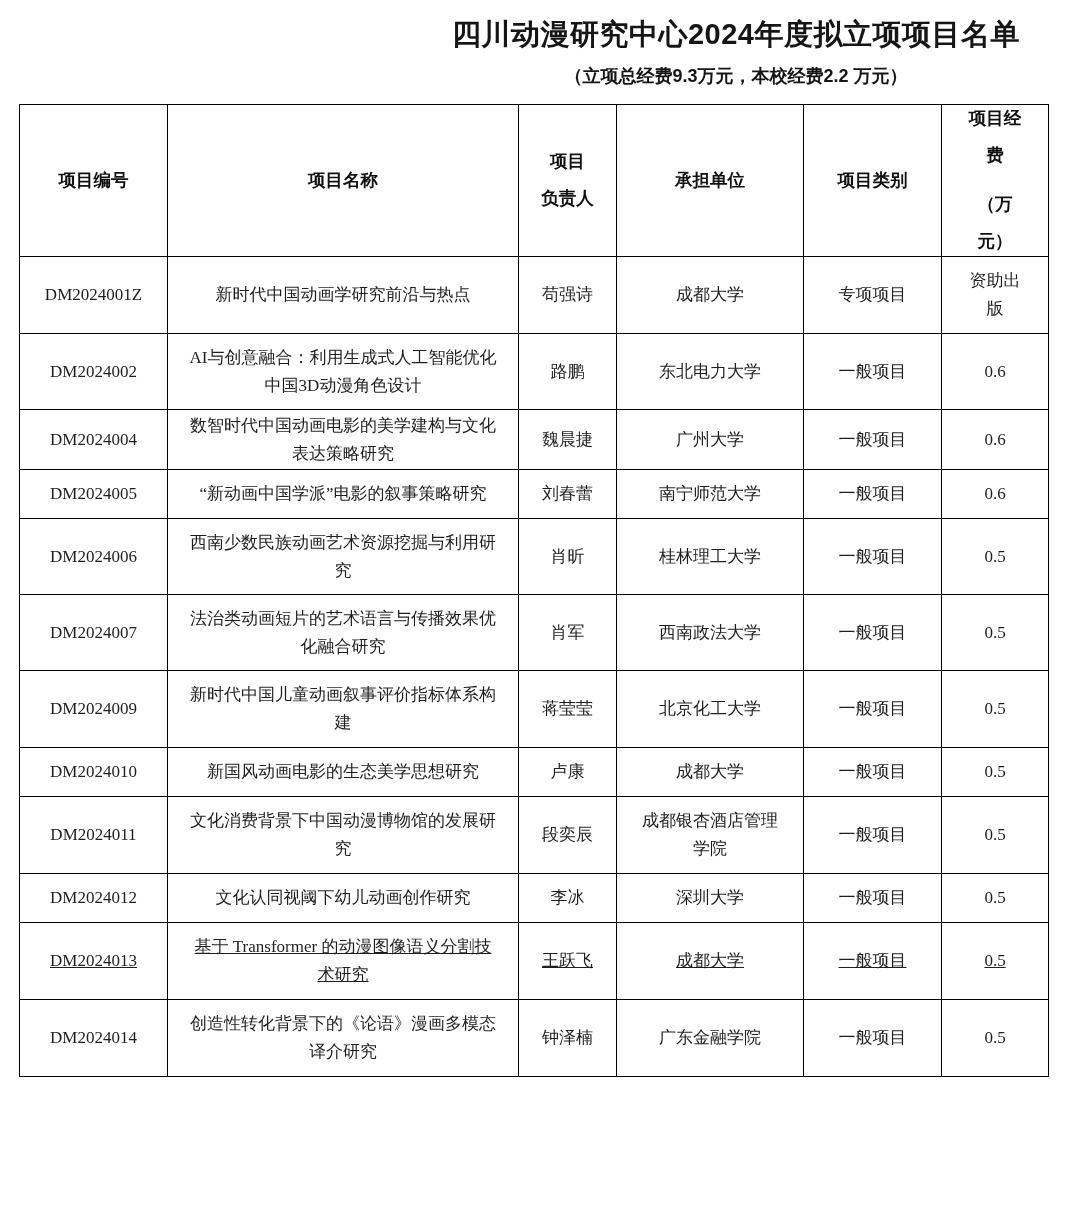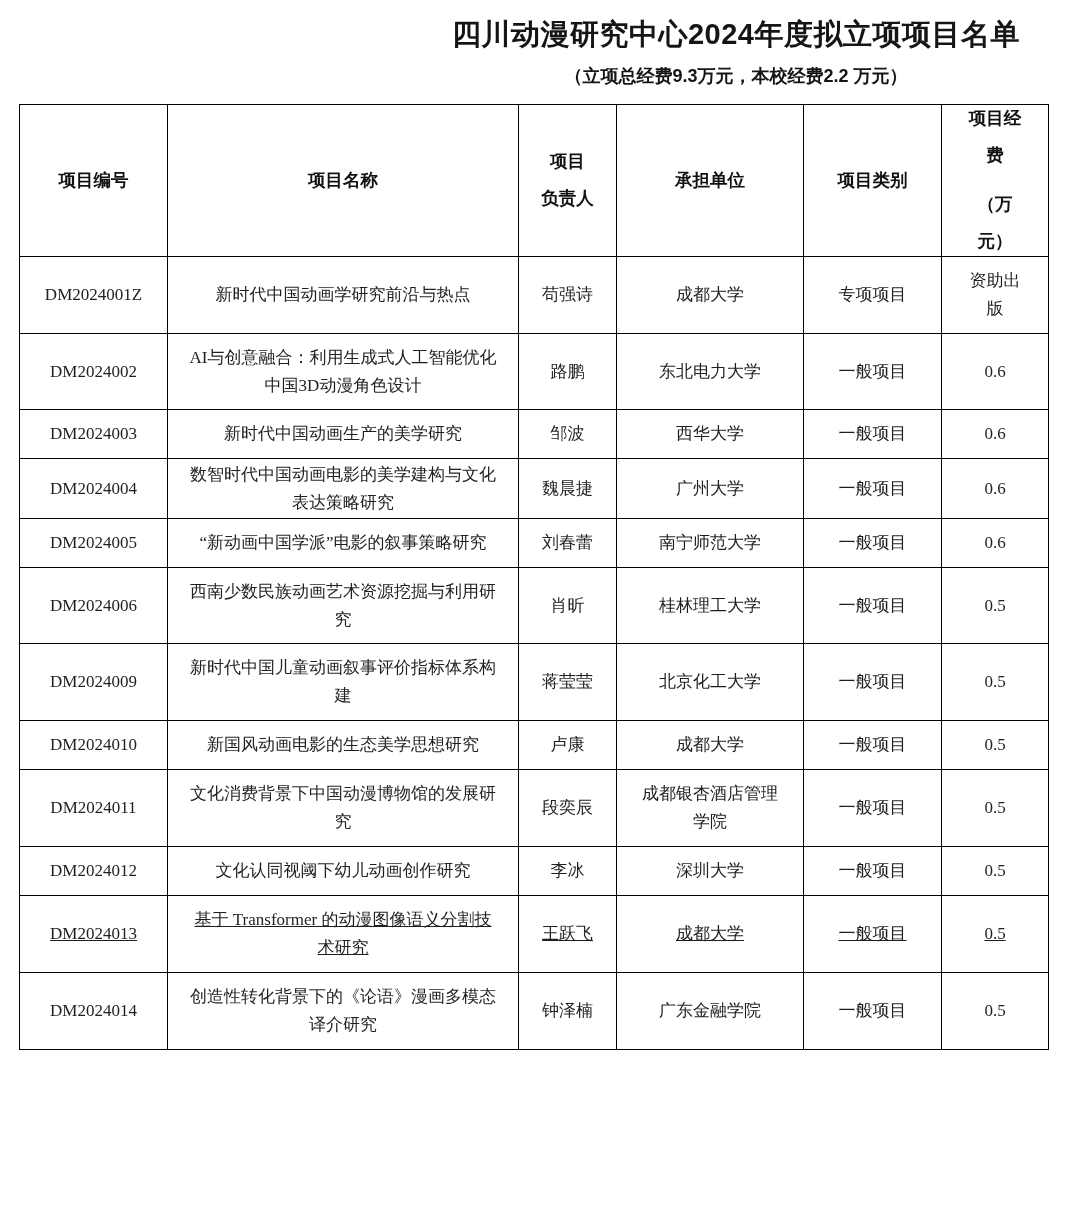--- a/index.html
+++ b/index.html
@@ -132,34 +132,20 @@
           </td>
           <td>路鹏</td>
           <td>
             <div class="cell-inner org-inner">东北电力大学</div>
           </td>
           <td>一般项目</td>
           <td>
             <div class="cell-inner funding-inner">0.6</div>
           </td>
         </tr>
-        <tr style="height: 49px;">
-          <td>DM2024003</td>
-          <td>
-            <div class="cell-inner name-inner">新时代中国动画生产的美学研究</div>
-          </td>
-          <td>邹波</td>
-          <td>
-            <div class="cell-inner org-inner">西华大学</div>
-          </td>
-          <td>一般项目</td>
-          <td>
-            <div class="cell-inner funding-inner">0.6</div>
-          </td>
-        </tr>
         <tr style="height: 60px;">
           <td>DM2024004</td>
           <td>
             <div class="cell-inner name-inner">数智时代中国动画电影的美学建构与文化表达策略研究</div>
           </td>
           <td>魏晨捷</td>
           <td>
             <div class="cell-inner org-inner">广州大学</div>
           </td>
           <td>一般项目</td>
@@ -188,20 +174,34 @@
           </td>
           <td>肖昕</td>
           <td>
             <div class="cell-inner org-inner">桂林理工大学</div>
           </td>
           <td>一般项目</td>
           <td>
             <div class="cell-inner funding-inner">0.5</div>
           </td>
         </tr>
+        <tr style="height: 76px;">
+          <td>DM2024007</td>
+          <td>
+            <div class="cell-inner name-inner">法治类动画短片的艺术语言与传播效果优化融合研究</div>
+          </td>
+          <td>肖军</td>
+          <td>
+            <div class="cell-inner org-inner">西南政法大学</div>
+          </td>
+          <td>一般项目</td>
+          <td>
+            <div class="cell-inner funding-inner">0.5</div>
+          </td>
+        </tr>
         <tr style="height: 77px;">
           <td>DM2024009</td>
           <td>
             <div class="cell-inner name-inner">新时代中国儿童动画叙事评价指标体系构建</div>
           </td>
           <td>蒋莹莹</td>
           <td>
             <div class="cell-inner org-inner">北京化工大学</div>
           </td>
           <td>一般项目</td>

